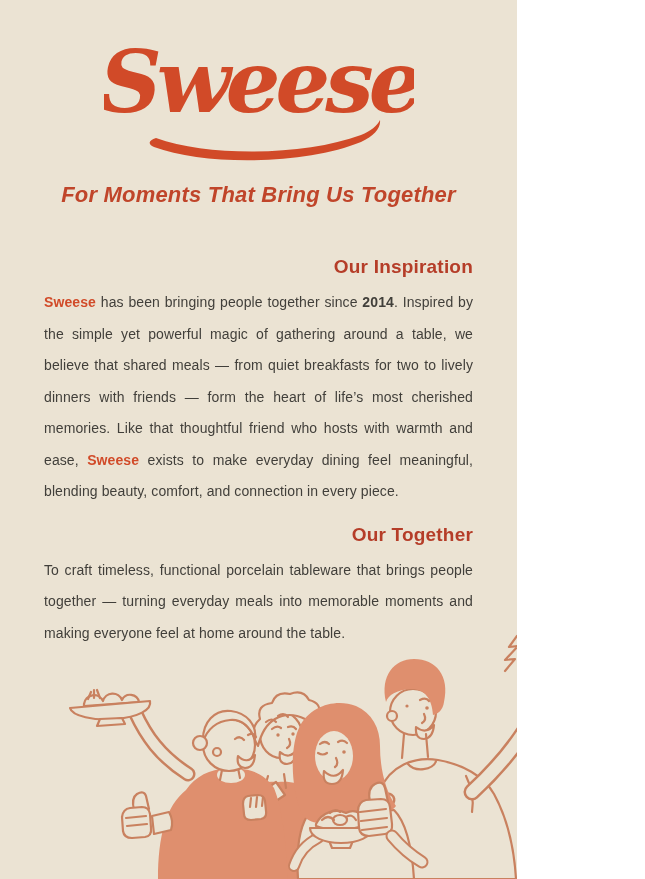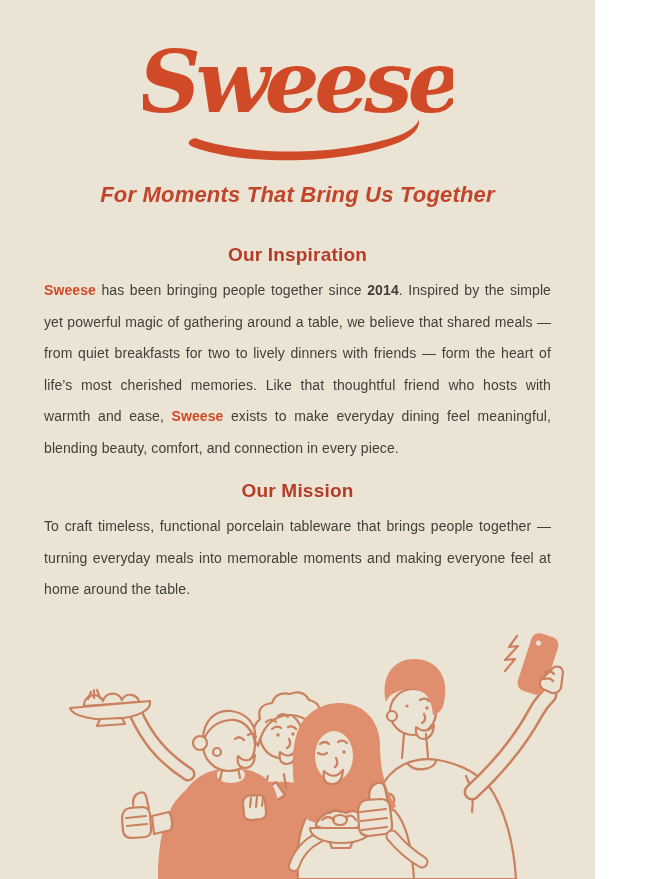--- a/index.html
+++ b/index.html
@@ -7,21 +7,21 @@
     --brand-red:#d14a28;
     --tagline-red:#c0452a;
     --heading-red:#b53d28;
     --body-text:#413f3a;
     --illustration-outline:#c9815f;
     --illustration-fill:#df8f6e;
   }
   html,body{margin:0;padding:0;background:#ffffff;}
   .page{
     position:relative;
-    width:595px;height:879px;
+    width:517px;height:879px;
     background:var(--background);
     overflow:hidden;
     font-family:"Liberation Sans",sans-serif;
   }
   .logo-wrap{display:flex;justify-content:center;padding-top:20px;}
   .logo-svg{display:block;}
   .logo-text{
     font-family:"DejaVu Serif",serif;
     font-style:italic;font-weight:bold;
     letter-spacing:-5px;
@@ -29,22 +29,22 @@
   .tagline{
     margin:12px 40px 0;
     text-align:center;
     font-size:22px;
     font-style:italic;
     font-weight:bold;
     color:var(--tagline-red);
     letter-spacing:0.2px;
   }
   .section-heading{
-    margin:36px 44px 0;
-    text-align:center;
+    margin:48px 44px 0;
+    text-align:right;
     font-size:19px;
     font-weight:bold;
     color:var(--heading-red);
     letter-spacing:0.2px;
   }
   .section-heading.mission{margin-top:16px;}
   .body-par{
     margin:9px 44px 0;
     font-size:14px;
     line-height:31.5px;
@@ -77,21 +77,21 @@
                C277,108 270,116 257,122 C201,145 101,146 50,127
                C43,124 45,120 52,118 Z"></path>
     </svg>
   </div>
 
   <h1 class="tagline">For Moments That Bring Us Together</h1>
 
   <h2 class="section-heading">Our Inspiration</h2>
   <p class="body-par"><span class="rt-brand">Sweese</span><span class="rt-normal"> has been bringing people together since </span><span class="rt-bold">2014</span><span class="rt-normal">. Inspired by the simple yet powerful magic of gathering around a table, we believe that shared meals — from quiet breakfasts for two to lively dinners with friends — form the heart of life’s most cherished memories. Like that thoughtful friend who hosts with warmth and ease, </span><span class="rt-brand">Sweese</span><span class="rt-normal"> exists to make everyday dining feel meaningful, blending beauty, comfort, and connection in every piece.</span></p>
 
-  <h2 class="section-heading mission">Our Mission</h2>
+  <h2 class="section-heading mission">Our Together</h2>
   <p class="body-par">To craft timeless, functional porcelain tableware that brings people together — turning everyday meals into memorable moments and making everyone feel at home around the table.</p>
 
   <svg class="illustration" viewBox="0 0 645 879">
 
     <g>
       <path class="solid" d="M236,800 C244,786 260,780 278,782 C300,780 316,790 322,804
                              L322,879 L232,879 C230,845 230,818 236,800 Z"></path>
       <path class="ink skin" d="M262,792 l14,-10 l9,13 l-15,10 Z"></path>
       <path class="ink" d="M268,776 L264,790 M284,774 L286,788"></path>
       <ellipse class="ink skin" cx="281" cy="735" rx="21" ry="23"></ellipse>

